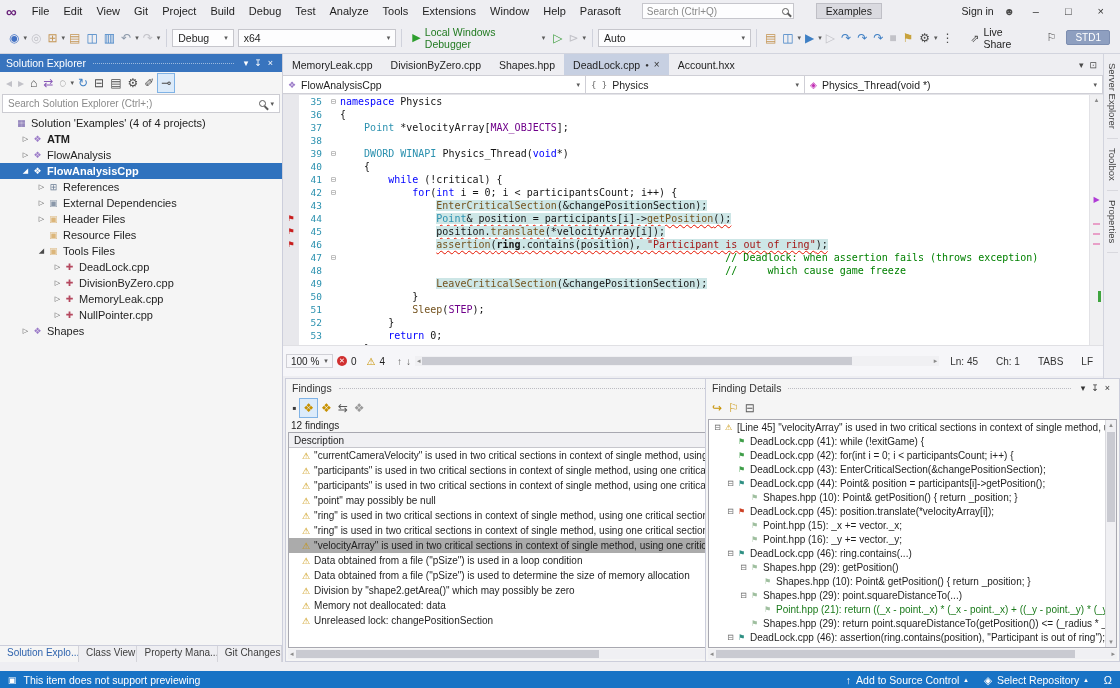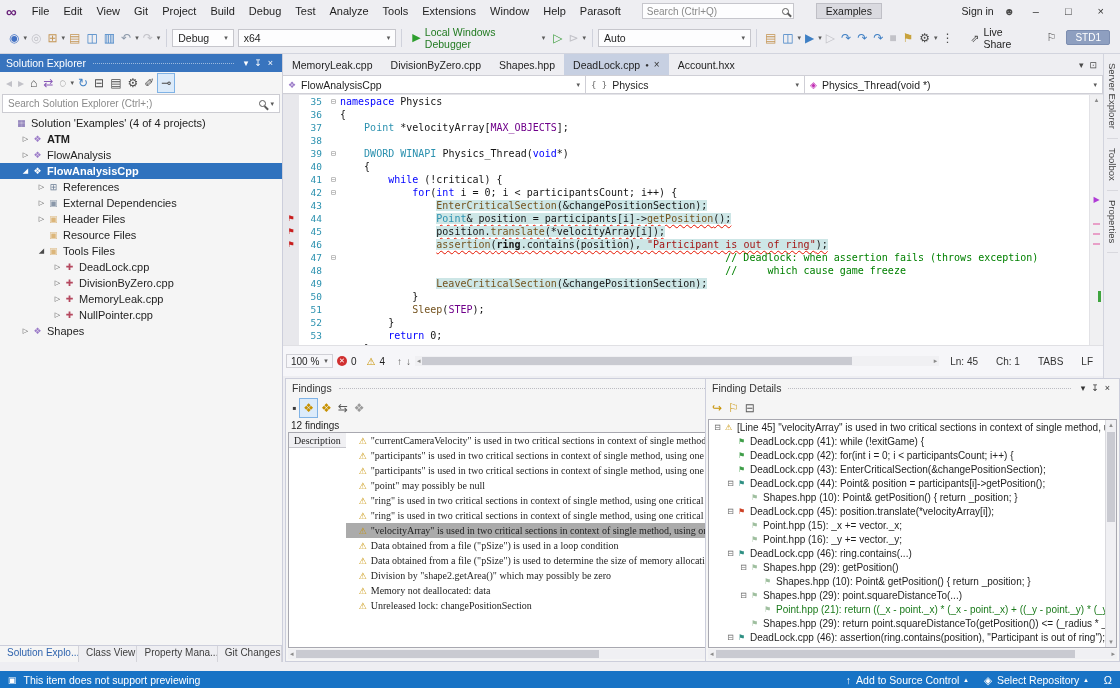--- a/index.html
+++ b/index.html
@@ -88,21 +88,21 @@
 
 
 .rstrip { position:absolute; right:0; top:54px; width:17px; bottom:26px; background:#EEEEF2; border-left:1px solid #D2D4DE; display:flex; flex-direction:column; align-items:center; }
 .vtab { writing-mode:vertical-rl; font-size:9.5px; color:#3E3E3E; padding:9px 0; border-bottom:1px solid #D8D8DE; }
 
 
 .panel { position:absolute; top:378px; bottom:26px; background:#F5F5F5; border:1px solid #CCCEDB; display:flex; flex-direction:column; }
 .panel.findings { left:285px; width:473px; }
 .panel.details { left:705px; right:0; }
 .phead.light { background:#F5F5F5; color:#333; }
-.flist-box { flex:1; border:1px solid #A8A8B0; margin:0 2px; background:#FFF; overflow:hidden; display:flex; flex-direction:row;font-family:Liberation Serif, serif; }
+.flist-box { flex:1; border:1px solid #A8A8B0; margin:0 2px; background:#FFF; overflow:hidden; display:flex; flex-direction:column; }
 .colhead { height:15px; background:#F0F0F3; border-bottom:1px solid #C6C6CC; font-size:10px; padding:0 5px; display:flex; align-items:center; flex:none; }
 .frow { height:15px; display:flex; align-items:center; font-size:10px; white-space:nowrap; padding-left:13px; }
 .fwarn { color:#C79100; font-size:9px; margin-right:4px; flex:none; }
 .frow.fsel { background:#ABABAB; }
 .fcount { font-size:10px; padding:1px 5px; flex:none; }
 .dwrap { flex:1; border:1px solid #A8A8B0; margin:0 2px; background:#FFF; overflow:hidden; position:relative; }
 .drow { height:14px; display:flex; align-items:center; font-size:10px; white-space:nowrap; }
 .dexp { width:11px; font-size:8px; color:#666; flex:none; text-align:center; }
 .dic { width:11px; font-size:8px; flex:none; text-align:center; margin-right:3px; }
 .dtext.green { color:#1B7A1B; }

